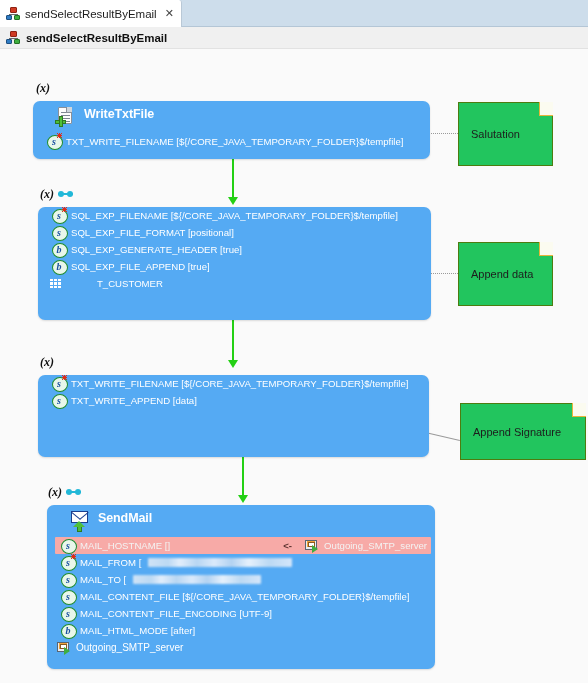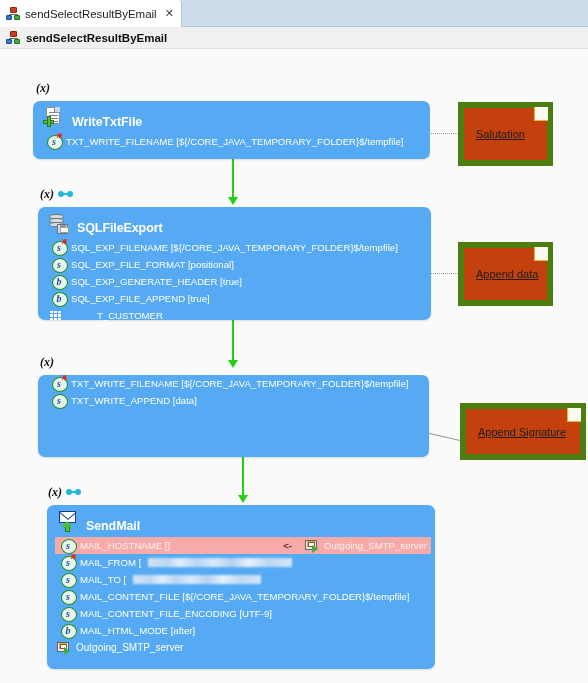--- a/index.html
+++ b/index.html
@@ -60,22 +60,23 @@
   .ji-bar { width: 9px; height: 1px; background: #6a6a6a; left: 3px; top: 7px; }
 
   
   .node {
     position: absolute;
     background: #55aaf3;
     border-radius: 7px;
     box-shadow: 0 1px 2px rgba(0,0,0,0.13);
   }
   .node-head {
-    display: flex; align-items: flex-end; gap: 7px;
+    display: flex; align-items: flex-start; gap: 7px;
     padding: 6px 8px 4px 10px;
+    margin-left: 12px;
   }
   .node-title {
     font-size: 12.5px; font-weight: bold; color: #ffffff;
     letter-spacing: -0.1px;
   }
   .prop-list { padding: 0 0 6px 0; }
   .prop-row {
     display: flex; align-items: center; gap: 5px;
     height: 17px; padding-left: 14px;
     font-size: 9.6px; color: #ffffff; white-space: nowrap;
@@ -191,25 +192,25 @@
   .dumbbell i { position: absolute; background: #22b8d8; border-radius: 50%;
                 width: 6px; height: 6px; top: 1.5px; }
   .dumbbell .l { left: 0; }
   .dumbbell .r { right: 0; }
   .dumbbell .bar { width: 15px; height: 2.5px; left: 0; top: 3px;
                    border-radius: 0; background: #22b8d8; }
 
   
   .note {
     position: absolute;
-    background: #c2410c;
-    border: 6px solid #4d7c0f;
+    background: #22c55e;
+    border: 1px solid #4d7c0f;
     display: flex; align-items: center;
     padding-left: 12px;
-    font-size: 11px; color: #1d1d1d; text-decoration: underline;
+    font-size: 11px; color: #1d1d1d;
   }
   .note .fold {
     position: absolute; right: -1px; top: -1px;
     width: 14px; height: 14px;
     background: #fbfbf0;
     border-left: 1px solid #e8b43b;
     border-bottom: 1px solid #e8b43b;
   }
 
   
@@ -314,31 +315,20 @@
 
   <div class="xmark" style="left:40px; top:139px;">
     <span class="xlabel">(x)</span>
     <span class="dumbbell">
         <i class="bar"></i>
         <i class="l"></i>
         <i class="r"></i>
       </span>
   </div>
   <div class="node" style="left:38px; top:158px; width:393px; height:113px;">
-    <div class="node-head">
-      <span class="icon-wrap">
-        <span class="ic-db">
-            <i style="top:0"></i>
-            <i style="top:4px"></i>
-            <i style="top:8px"></i>
-          </span>
-        <span class="ic-floppy"></span>
-      </span>
-      <span class="node-title">SQLFileExport</span>
-    </div>
     <div class="prop-list">
       <div class="prop-row">
         <span class="badge req">
             <span>s</span>
           </span>
         <span class="prop-text">SQL_EXP_FILENAME [${/CORE_JAVA_TEMPORARY_FOLDER}$/tempfile]</span>
       </div>
       <div class="prop-row">
         <span class="badge">
             <span>s</span>

